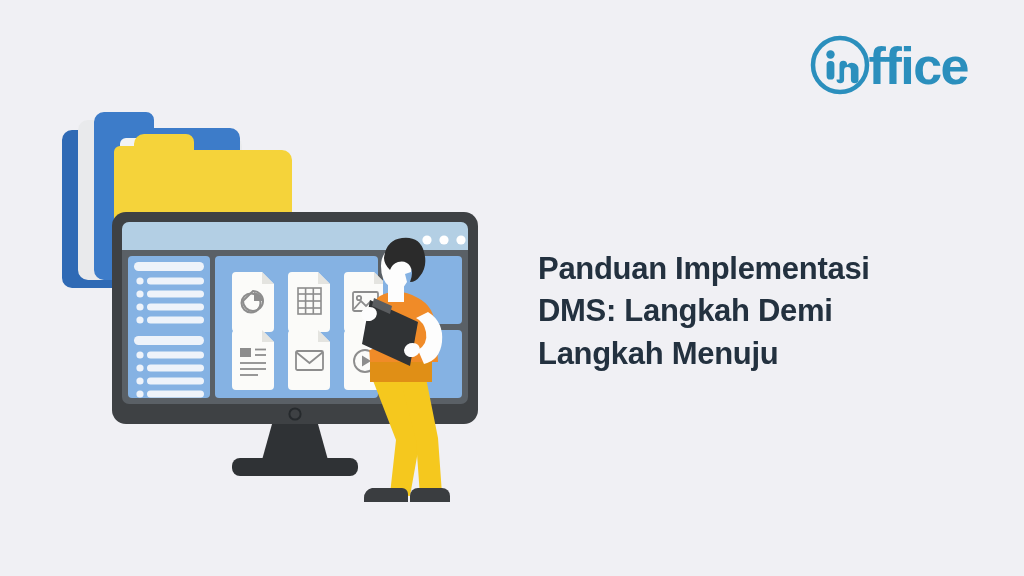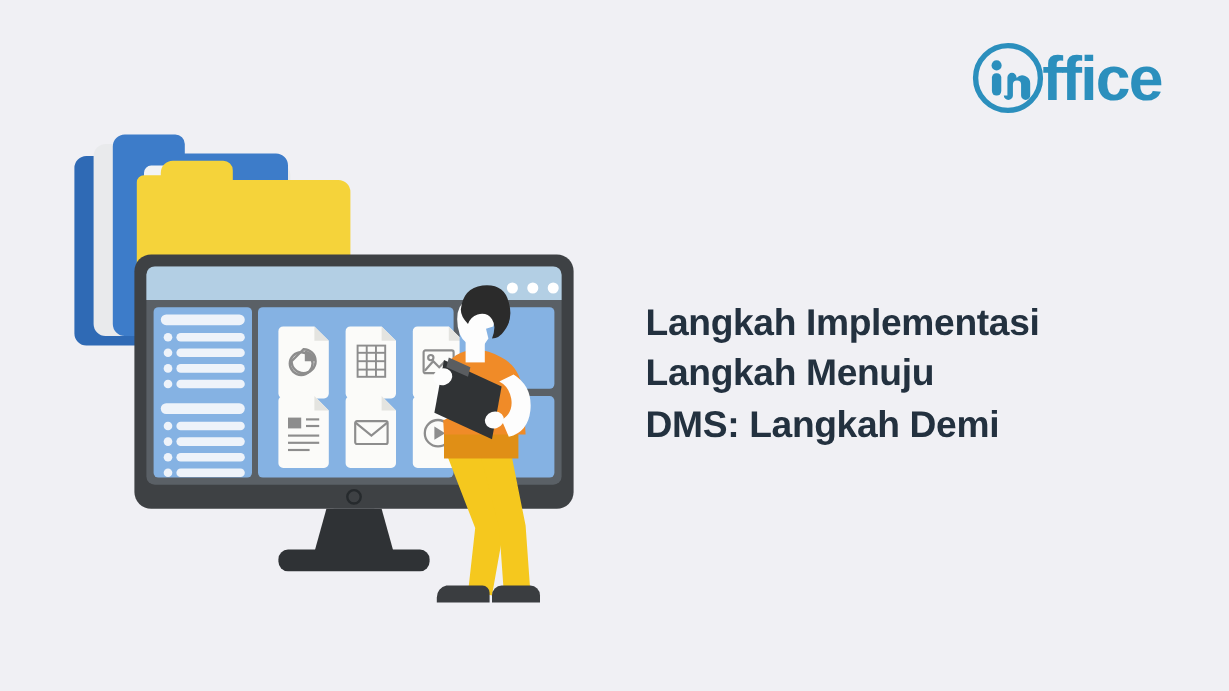--- a/index.html
+++ b/index.html
@@ -70,23 +70,23 @@
       <rect x="17.6" y="27" width="7.8" height="18.5" rx="3.6" fill="#2b8fbd"></rect>
 
       <path d="M30.5 45.5 V30.5 a3.8 3.8 0 0 1 7.6 0 v0.4
                a6.6 6.6 0 0 1 11.4 4.6 V45.5 a3.8 3.8 0 0 1 -7.6 0
                V36.4 a3.4 3.4 0 0 0 -6.8 0 V45.5 a3.8 3.8 0 0 1 -7.6 0 Z" fill="#2b8fbd"></path>
     </svg>
     <div id="logo-word">ffice</div>
   </div>
 
   <div id="headline">
-    <div class="line">Langkah Implementasi</div>
+    <div class="line">Panduan Implementasi</div>
+    <div class="line">DMS: Langkah Demi</div>
     <div class="line">Langkah Menuju</div>
-    <div class="line">DMS: Langkah Demi</div>
   </div>
 
   <div id="illustration">
     <svg viewBox="0 0 512 576" xmlns="http://www.w3.org/2000/svg">
 
       <defs>
 
         <g id="doctile">
           <path d="M0 0 h30 l12 12 v44 a4 4 0 0 1 -4 4 H4 a4 4 0 0 1 -4 -4 V4 a4 4 0 0 1 4 -4 Z" fill="#fbfbf9"></path>
           <path d="M30 0 l12 12 h-12 Z" fill="#e4e4e0"></path>

